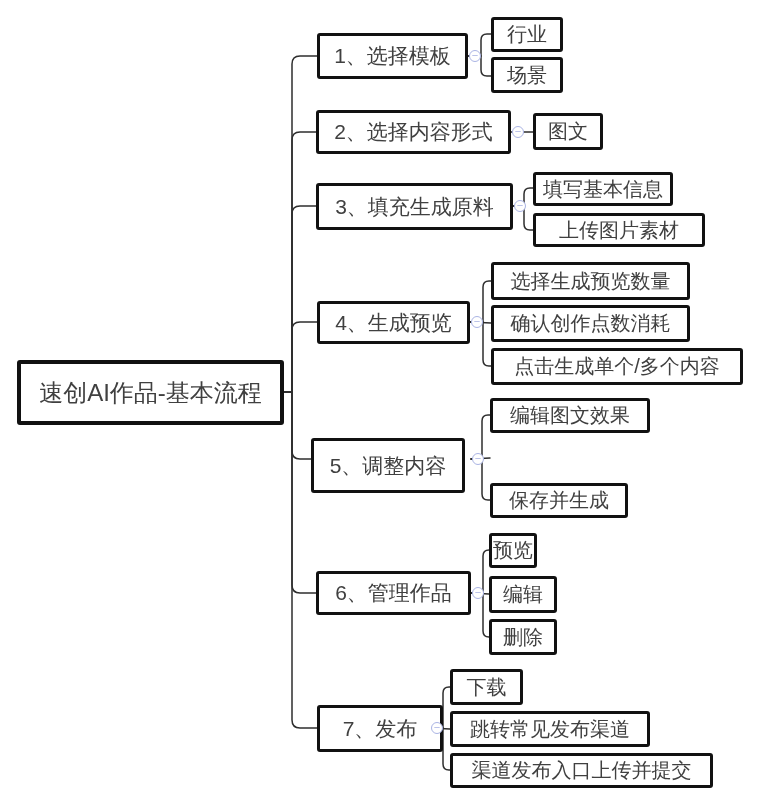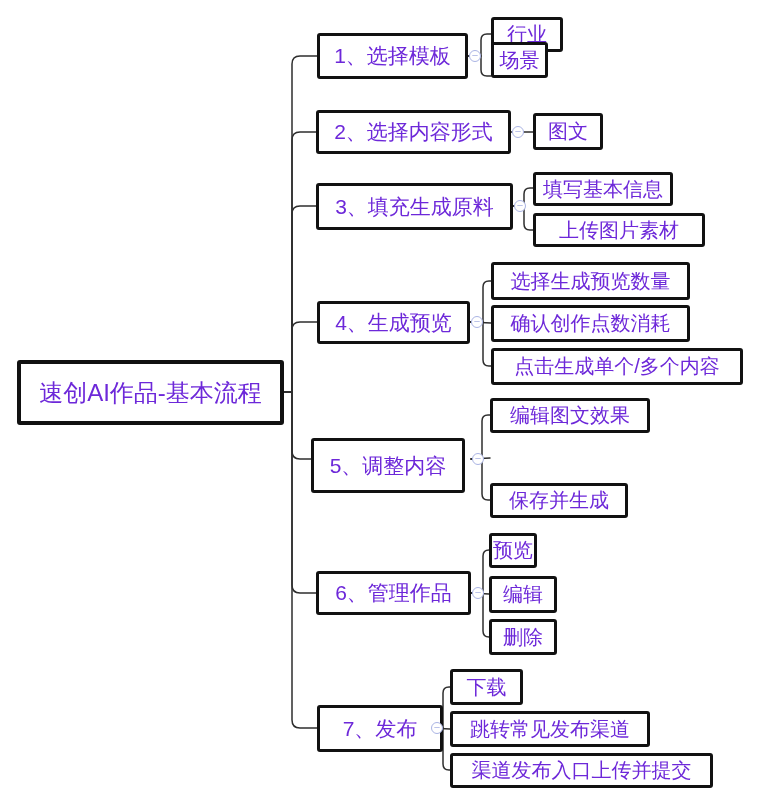--- a/index.html
+++ b/index.html
@@ -11,21 +11,21 @@
     overflow:hidden;
   }
   .wires{position:absolute;left:0;top:0;}
   .node{
     position:absolute;
     box-sizing:border-box;
     display:flex;align-items:center;justify-content:center;
     background:#ffffff;
     border:3px solid #111111;
     border-radius:3px;
-    color:#6d28d9;
+    color:#404040;
     white-space:nowrap;
     z-index:2;
   }
   .root{font-weight:normal;font-size:24px;border-width:4px;}
   .branch{font-size:21px;}
   .child{font-size:20px;}
   .toggle{
     position:absolute;
     box-sizing:border-box;
     width:12px;height:12px;
@@ -84,21 +84,21 @@
 
   <div class="node branch" style="left:317px;top:33px;width:151px;height:46px">1、选择模板</div>
   <div class="node branch" style="left:316px;top:110px;width:195px;height:44px">2、选择内容形式</div>
   <div class="node branch" style="left:316px;top:183px;width:197px;height:47px">3、填充生成原料</div>
   <div class="node branch" style="left:317px;top:301px;width:153px;height:43px">4、生成预览</div>
   <div class="node branch" style="left:311px;top:438px;width:154px;height:55px">5、调整内容</div>
   <div class="node branch" style="left:316px;top:571px;width:155px;height:44px">6、管理作品</div>
   <div class="node branch" style="left:317px;top:705px;width:126px;height:47px">7、发布</div>
 
   <div class="node child" style="left:491px;top:17px;width:72px;height:35px">行业</div>
-  <div class="node child" style="left:491px;top:42px;width:57px;height:36px">场景</div>
+  <div class="node child" style="left:491px;top:57px;width:72px;height:36px">场景</div>
 
   <div class="node child" style="left:533px;top:113px;width:70px;height:37px">图文</div>
 
   <div class="node child" style="left:533px;top:172px;width:140px;height:34px">填写基本信息</div>
   <div class="node child" style="left:533px;top:213px;width:172px;height:34px">上传图片素材</div>
 
   <div class="node child" style="left:491px;top:262px;width:199px;height:38px">选择生成预览数量</div>
   <div class="node child" style="left:491px;top:305px;width:199px;height:37px">确认创作点数消耗</div>
   <div class="node child" style="left:491px;top:348px;width:252px;height:37px">点击生成单个/多个内容</div>
 

